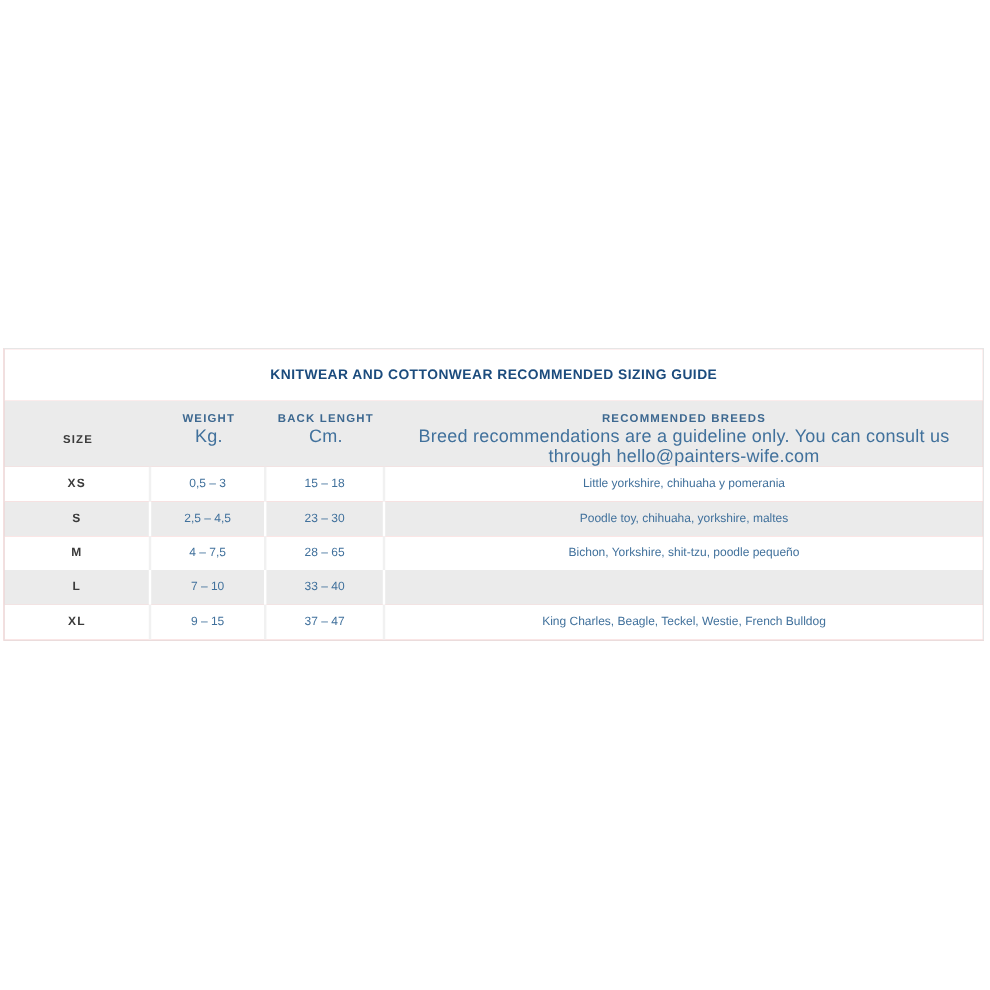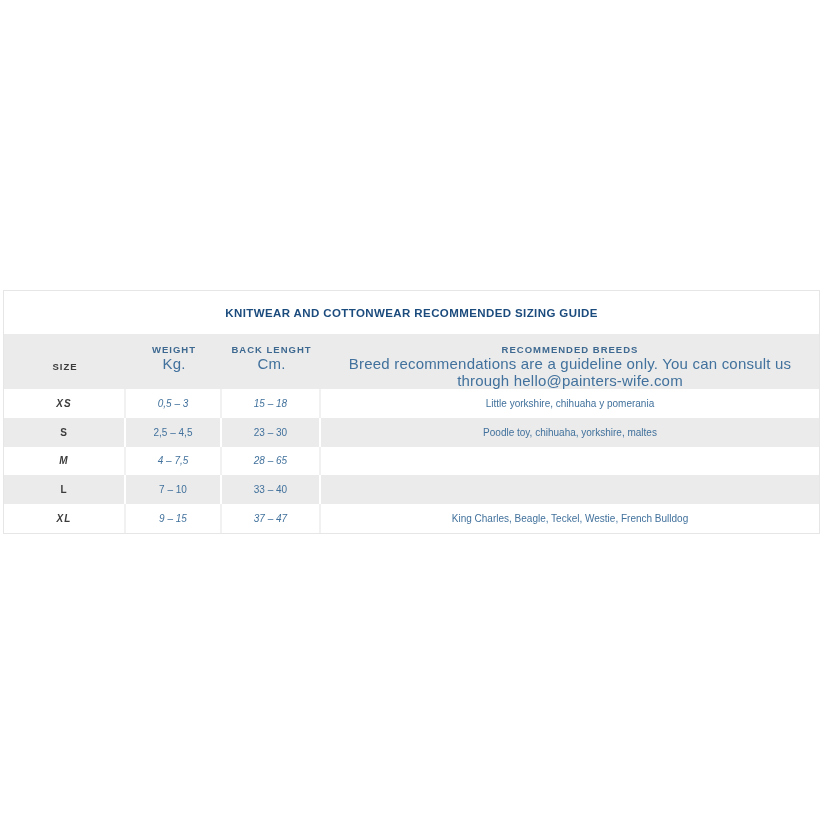--- a/index.html
+++ b/index.html
@@ -71,21 +71,21 @@
     color: #41719c;
   }
   .data-row .cell.size {
     font-weight: bold;
     color: #3b3b3b;
     letter-spacing: 1px;
   }
   
   .data-row .cell.sep { border-right: 2px solid transparent; }
   .data-row.white { background: #ffffff; }
-  .data-row.white .cell.sep { border-right-color: #f1f1f1; font-style: italic; }
+  .data-row.white .cell.sep { border-right-color: #f1f1f1; }
   .data-row.gray { background: #ebebeb; }
   .data-row.gray .cell.sep { border-right-color: #ffffff; }
 </style>
 </head>
 <body>
 
 <div class="page">
 
   <section class="sizing-table">
 
@@ -122,20 +122,21 @@
       <div class="cell size sep">S</div>
       <div class="cell sep">2,5 – 4,5</div>
       <div class="cell sep">23 – 30</div>
       <div class="cell">Poodle toy, chihuaha, yorkshire, maltes</div>
     </div>
 
     <div class="grid-row data-row white">
       <div class="cell size sep">M</div>
       <div class="cell sep">4 – 7,5</div>
       <div class="cell sep">28 – 65</div>
+      <div class="cell">Bichon, Yorkshire, shit-tzu, poodle pequeño</div>
     </div>
 
     <div class="grid-row data-row gray">
       <div class="cell size sep">L</div>
       <div class="cell sep">7 – 10</div>
       <div class="cell sep">33 – 40</div>
     </div>
 
     <div class="grid-row data-row white">
       <div class="cell size sep">XL</div>

